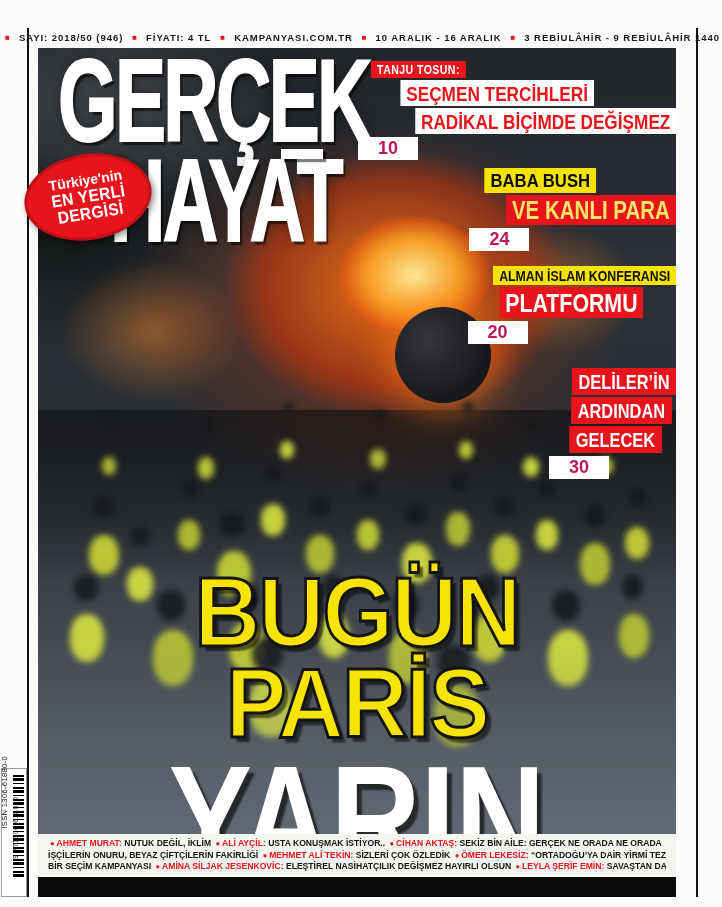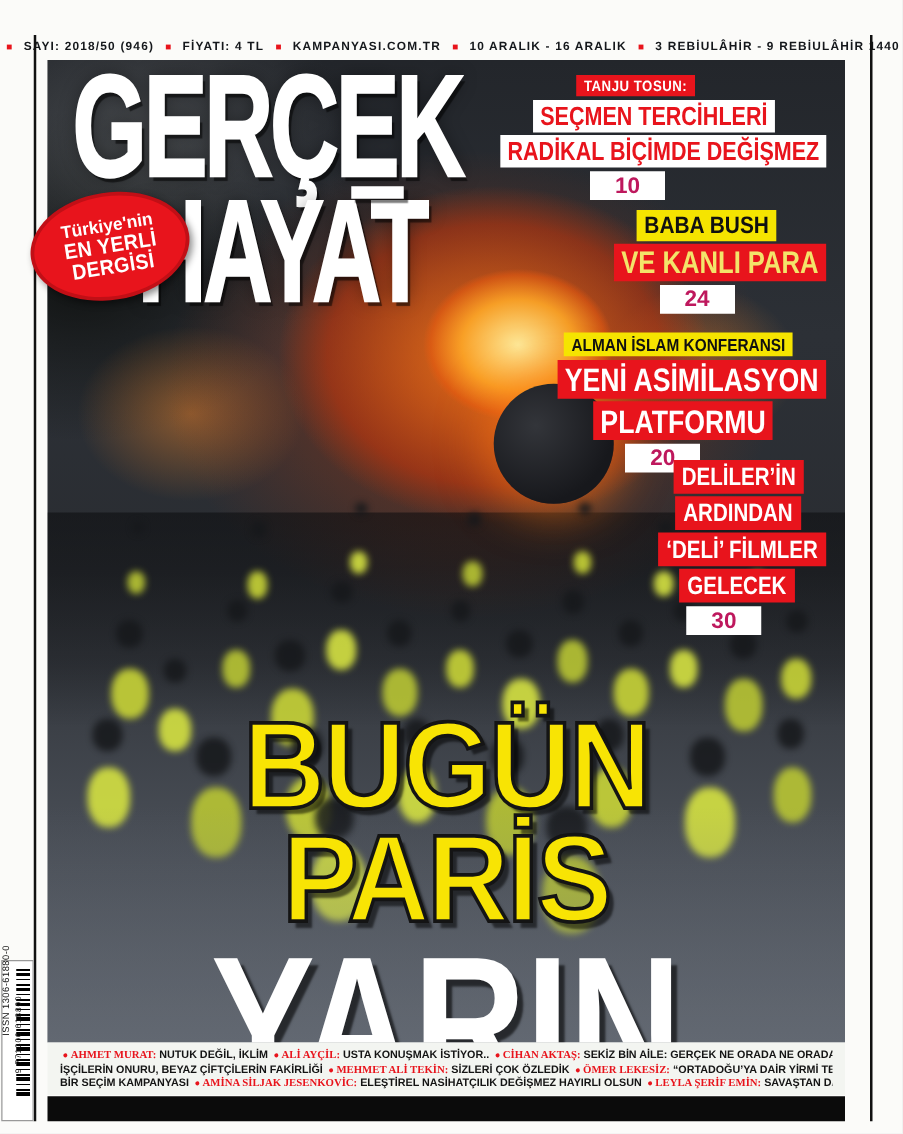--- a/index.html
+++ b/index.html
@@ -49,21 +49,21 @@
   
   .badge { position:absolute; left:24px; top:154px; width:128px; height:86px;
     background:#e8141c; border:3px solid #c10f16; border-radius:50%;
     transform:rotate(-9deg); display:flex; flex-direction:column; align-items:center; justify-content:center;
     color:#fff; text-align:center; box-shadow:2px 3px 6px rgba(0,0,0,.45); }
   .badge .b1 { font-size:14px; font-weight:bold; }
   .badge .b2, .badge .b3 { font-size:17px; font-weight:bold; letter-spacing:.02em; line-height:1.02; transform:scaleX(.92); }
 
   
   .teasers { position:absolute; right:0; top:0; width:100%; }
-  .teaser { position:absolute; right:15px; text-align:center; }
+  .teaser { position:absolute; right:0; text-align:left; }
   .teaser .kicker { display:inline-block; font-weight:bold; padding:2px 7px 1px; transform:scaleX(.88); transform-origin:right; }
   .k-red { background:#e8141c; color:#fff; font-size:12px; letter-spacing:.04em; }
   .k-yellow { background:#f5e400; color:#101010; }
   .tline { display:block; line-height:1;text-decoration:underline; }
   .tline > span { display:inline-block; font-weight:bold; padding:3px 7px 2px; margin-top:2px;
     transform:scaleX(.82); transform-origin:right; white-space:nowrap; }
   .s-white-red > span { background:#fff; color:#e8141c; }
   .s-red-yellow > span { background:#e8141c; color:#f3e46a; }
   .s-red-white > span { background:#e8141c; color:#fff; }
   .pagenum { display:inline-block; background:#fff; color:#be185d; font-weight:bold;
@@ -79,21 +79,21 @@
     transform:scaleX(.92); transform-origin:center;
     -webkit-text-stroke:3px #141414; text-shadow:5px 5px 2px rgba(0,0,0,.55); }
   .hl2 { font-size:152px; font-weight:bold; color:#fff; line-height:.86; letter-spacing:0px;
     transform:scaleX(.82); transform-origin:center; margin-top:6px;
     text-shadow:6px 6px 2px rgba(0,0,0,.6); }
 
   
   .credits { position:absolute; left:38px; top:834px; width:638px; background:#f3f5f1;
     padding:4px 10px 3px; font-size:8.6px; font-weight:bold; color:#141414; line-height:11.5px; }
   .credits .row { white-space:nowrap; overflow:hidden; }
-  .seg-name { color:#e8141c;font-family:Liberation Serif, serif; }
+  .seg-name { color:#e8141c; }
   .seg-bullet { color:#e8141c; font-size:7.5px; padding:0 2px; }
   .blackbar { position:absolute; left:38px; top:877px; width:638px; height:20px; background:#0b0b0b; }
 
   
   .issn { position:absolute; left:1px; top:768px; width:26px; height:129px; background:#fff;
     border:1px solid #999; display:flex; flex-direction:row; }
   .issn-label { position:absolute; left:-2px; top:-13px; transform:rotate(-90deg) translateX(-100%);
     transform-origin:left top; font-size:7.5px; color:#111; white-space:nowrap; letter-spacing:.05em; }
   .barcode { position:absolute; left:11px; top:6px; width:11px; height:104px;
     background:repeating-linear-gradient(180deg,#000 0 2px,#fff 2px 3px,#000 3px 6px,#fff 6px 8px,#000 8px 9px,#fff 9px 12px); }
@@ -200,28 +200,26 @@
           <div class="tline s-white-red"><span>RADİKAL BİÇİMDE DEĞİŞMEZ</span></div>
           <div><span class="pagenum">10</span></div>
         </div>
         <div class="teaser t1">
           <div><span class="kicker k-yellow">BABA BUSH</span></div>
           <div class="tline s-red-yellow"><span>VE KANLI PARA</span></div>
           <div><span class="pagenum">24</span></div>
         </div>
         <div class="teaser t2">
           <div><span class="kicker k-yellow">ALMAN İSLAM KONFERANSI</span></div>
-          <div class="tline s-red-white"><span>YENİ ASİMİLASYON</span></div>
           <div class="tline s-red-white"><span>PLATFORMU</span></div>
           <div><span class="pagenum">20</span></div>
         </div>
         <div class="teaser t3">
           <div class="tline s-red-white"><span>DELİLER’İN</span></div>
           <div class="tline s-red-white"><span>ARDINDAN</span></div>
-          <div class="tline s-red-white"><span>‘DELİ’ FİLMLER</span></div>
           <div class="tline s-red-white"><span>GELECEK</span></div>
           <div><span class="pagenum">30</span></div>
         </div>
       </div>
 
     <div class="headline">
       <div class="hl1">BUGÜN PARİS</div>
       <div class="hl2">YARIN</div>
 
     </div>

